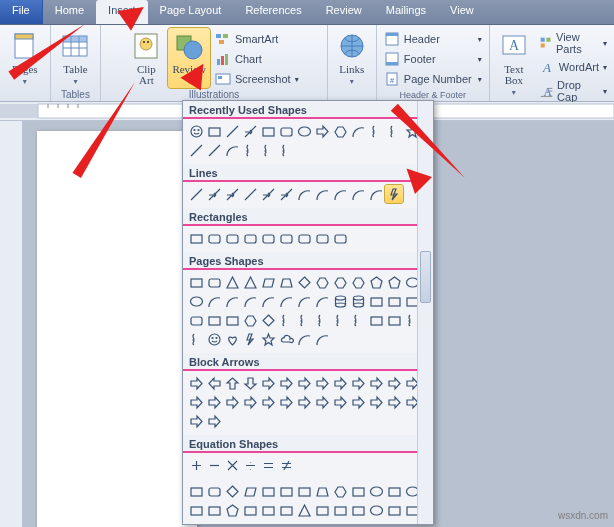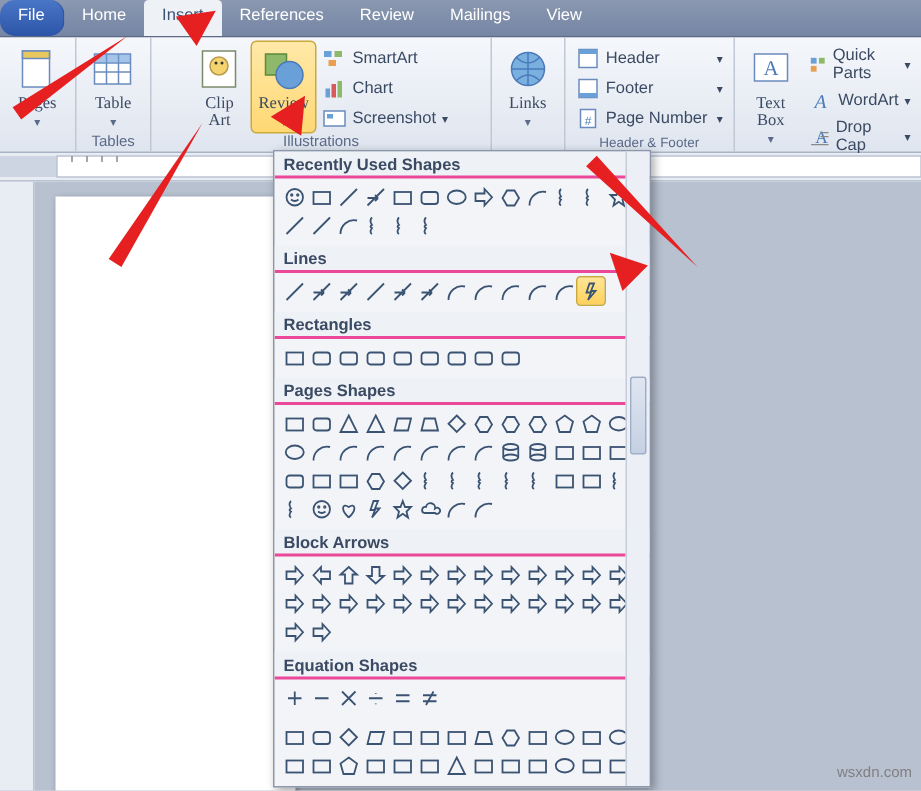--- a/index.html
+++ b/index.html
@@ -15,21 +15,20 @@
   .tabs {
     display: flex;
     background: linear-gradient(#8a98b0, #7586a4);
     height: 24px;
     border-bottom: 1px solid #5a6a88;
   }
   .tab {
     padding: 4px 12px 3px;
     color: #fff;
     cursor: pointer;
-    border-radius: 10px;
   }
   .tab.file {
     background: linear-gradient(#4a76c7, #2c55a8);
     border-right: 1px solid #2c55a8;
     font-weight: normal;
   }
   .tab.active {
     background: #eef1f6;
     color: #3b5372;
     border-radius: 3px 3px 0 0;
@@ -162,20 +161,21 @@
     color:#808080;
   }
 </style>
 </head>
 <body>
 
 <div class="tabs">
   <div class="tab file">File</div>
   <div class="tab">Home</div>
   <div class="tab active">Insert</div>
+  <div class="tab">Page Layout</div>
   <div class="tab">References</div>
   <div class="tab">Review</div>
   <div class="tab">Mailings</div>
   <div class="tab">View</div>
 </div>
 
 <div class="ribbon">
   <div class="group" style="width:44px">
     <div class="btn-big">
       <span class="ic">
@@ -328,21 +328,21 @@
       </div>
       <div style="display:flex;flex-direction:column;gap:2px;padding-top:2px">
         <div class="btn-row">
             <span class="ic-sm">
               <svg viewBox="0 0 16 16">
                 <rect x="2" y="2" width="5" height="5" fill="#6aa0d8"></rect>
                 <rect x="9" y="2" width="5" height="5" fill="#8fb96a"></rect>
                 <rect x="2" y="9" width="5" height="5" fill="#e8a050"></rect>
               </svg>
             </span>
-            <span>Quick Parts</span> 
+            <span>View Parts</span> 
             <span class="caret" style="font-size:8px">▾</span>
           </div>
         <div class="btn-row">
             <span class="ic-sm">
               <svg viewBox="0 0 16 16">
                 <text x="8" y="13" font-size="13" fill="#4a7ab8" text-anchor="middle" font-family="serif" font-style="italic">A</text>
               </svg>
             </span>
             <span>WordArt</span> 
             <span class="caret" style="font-size:8px">▾</span>

